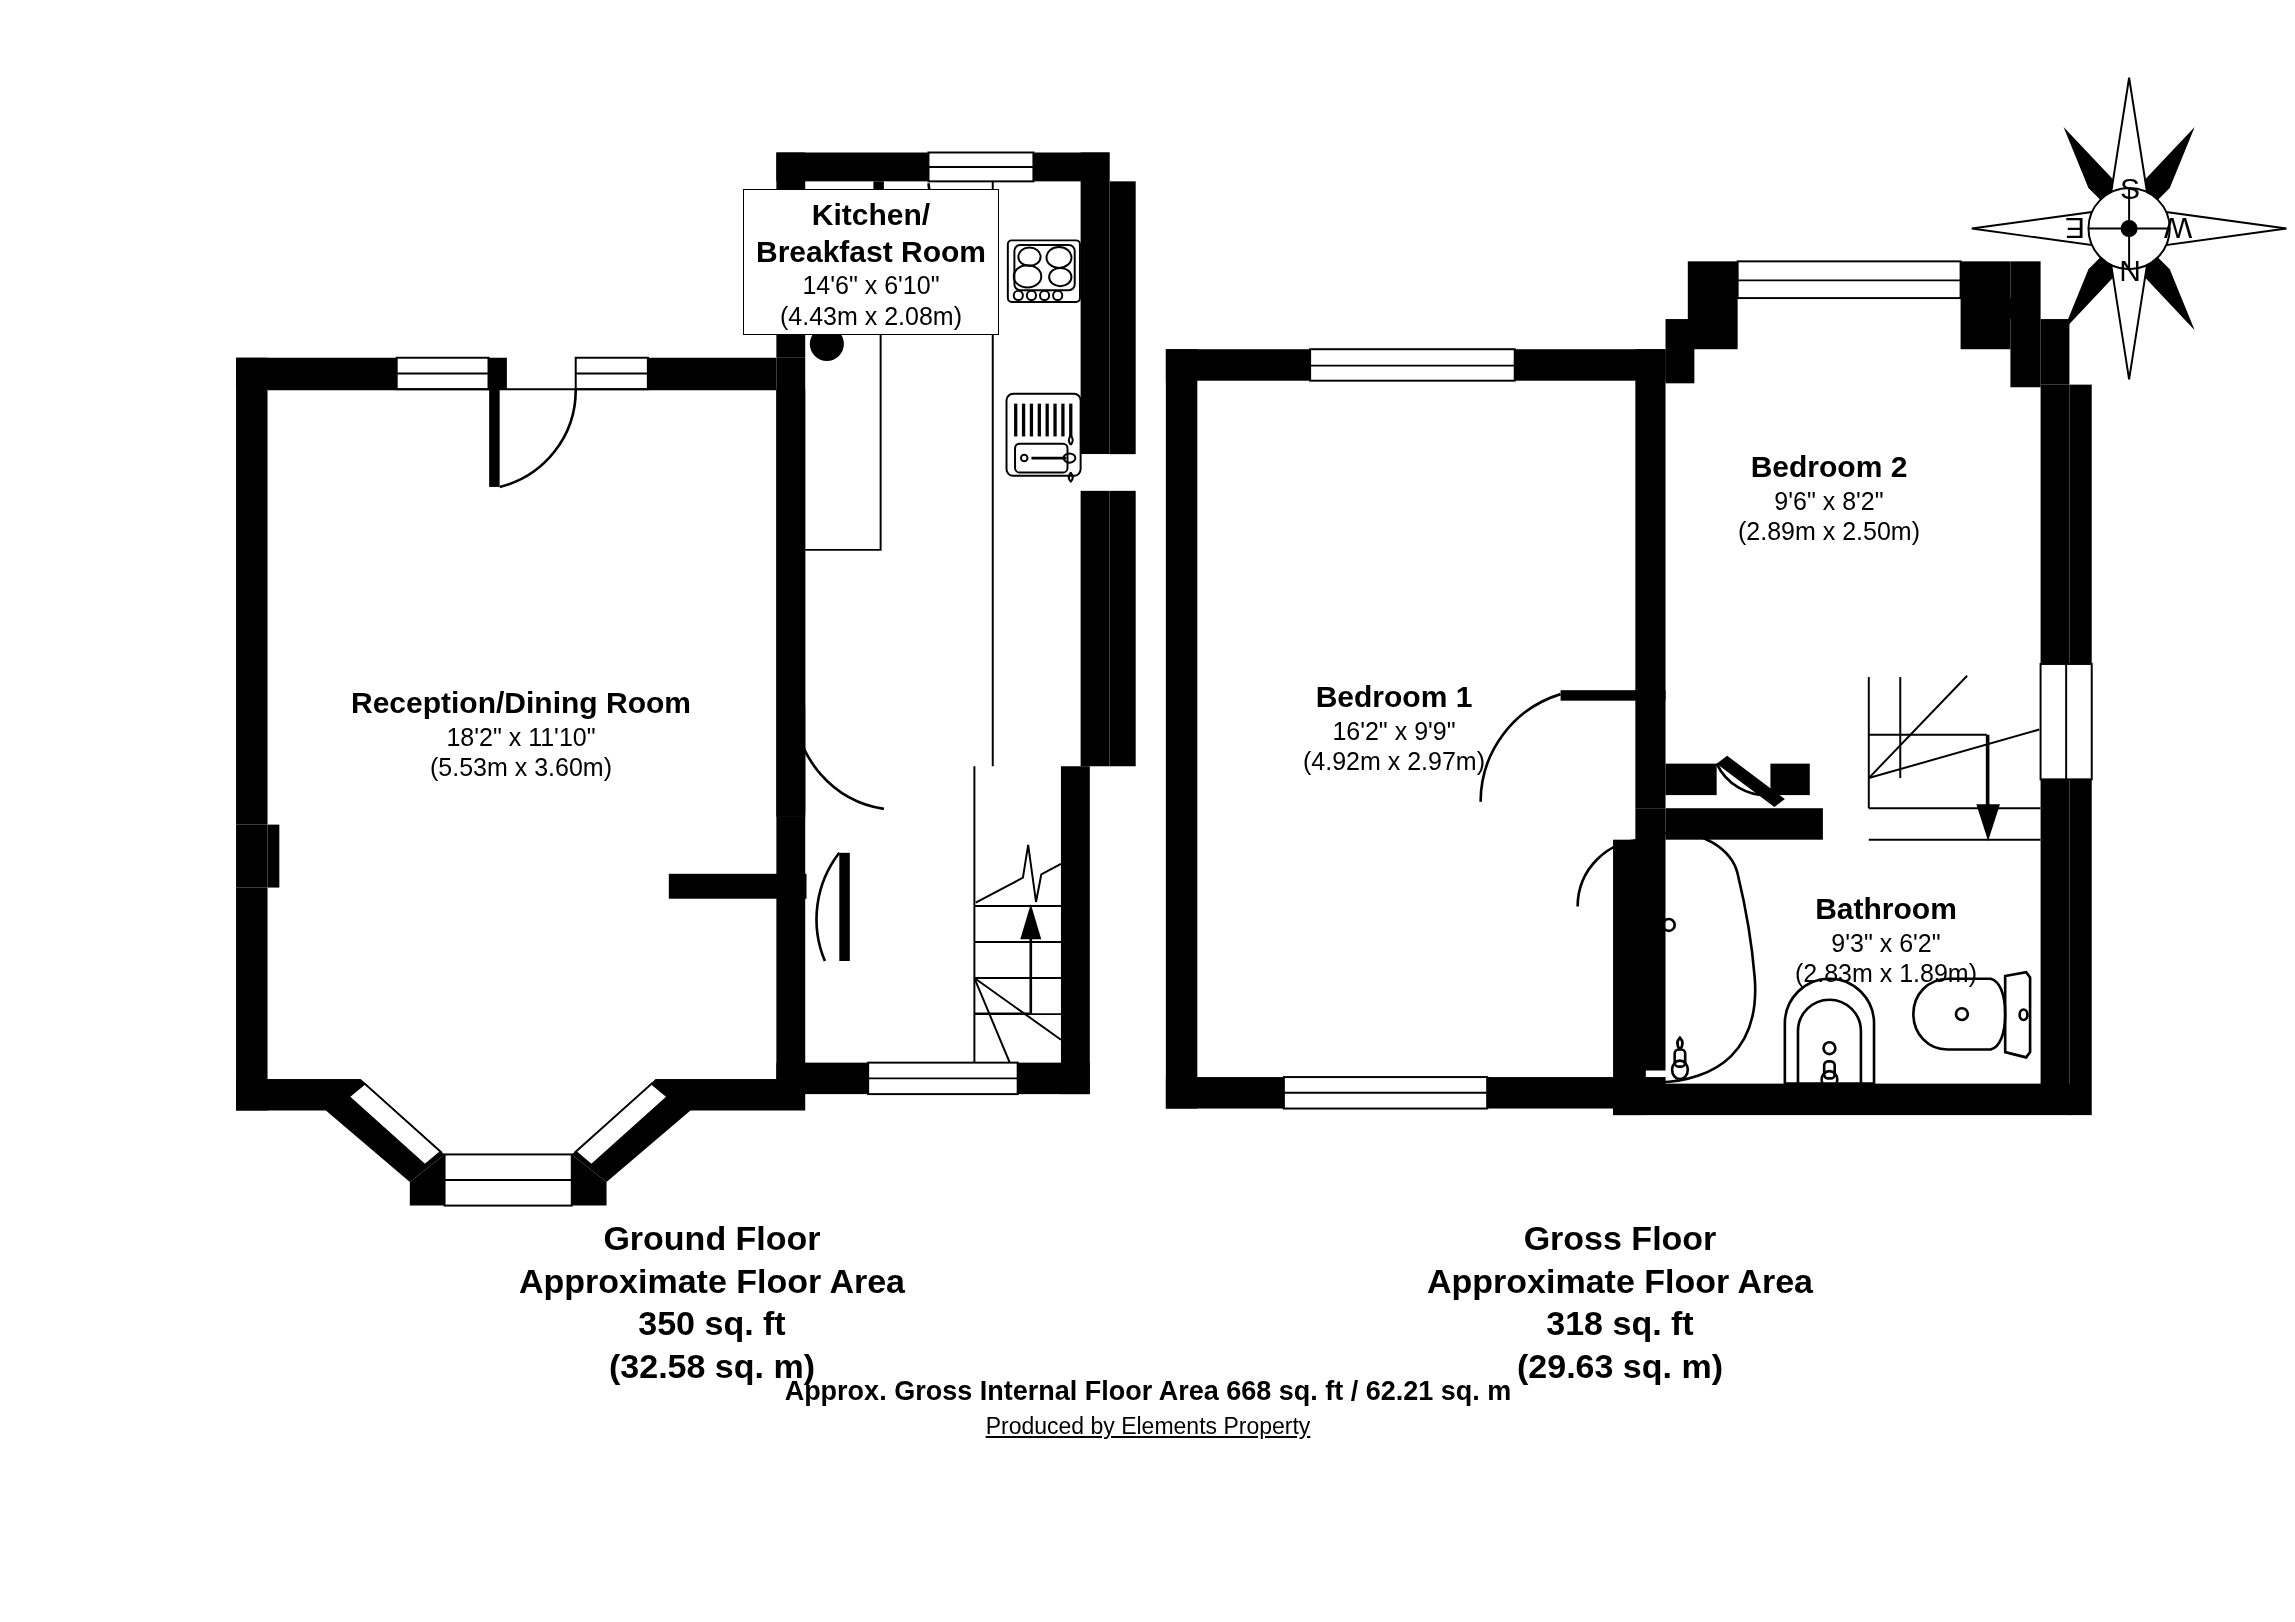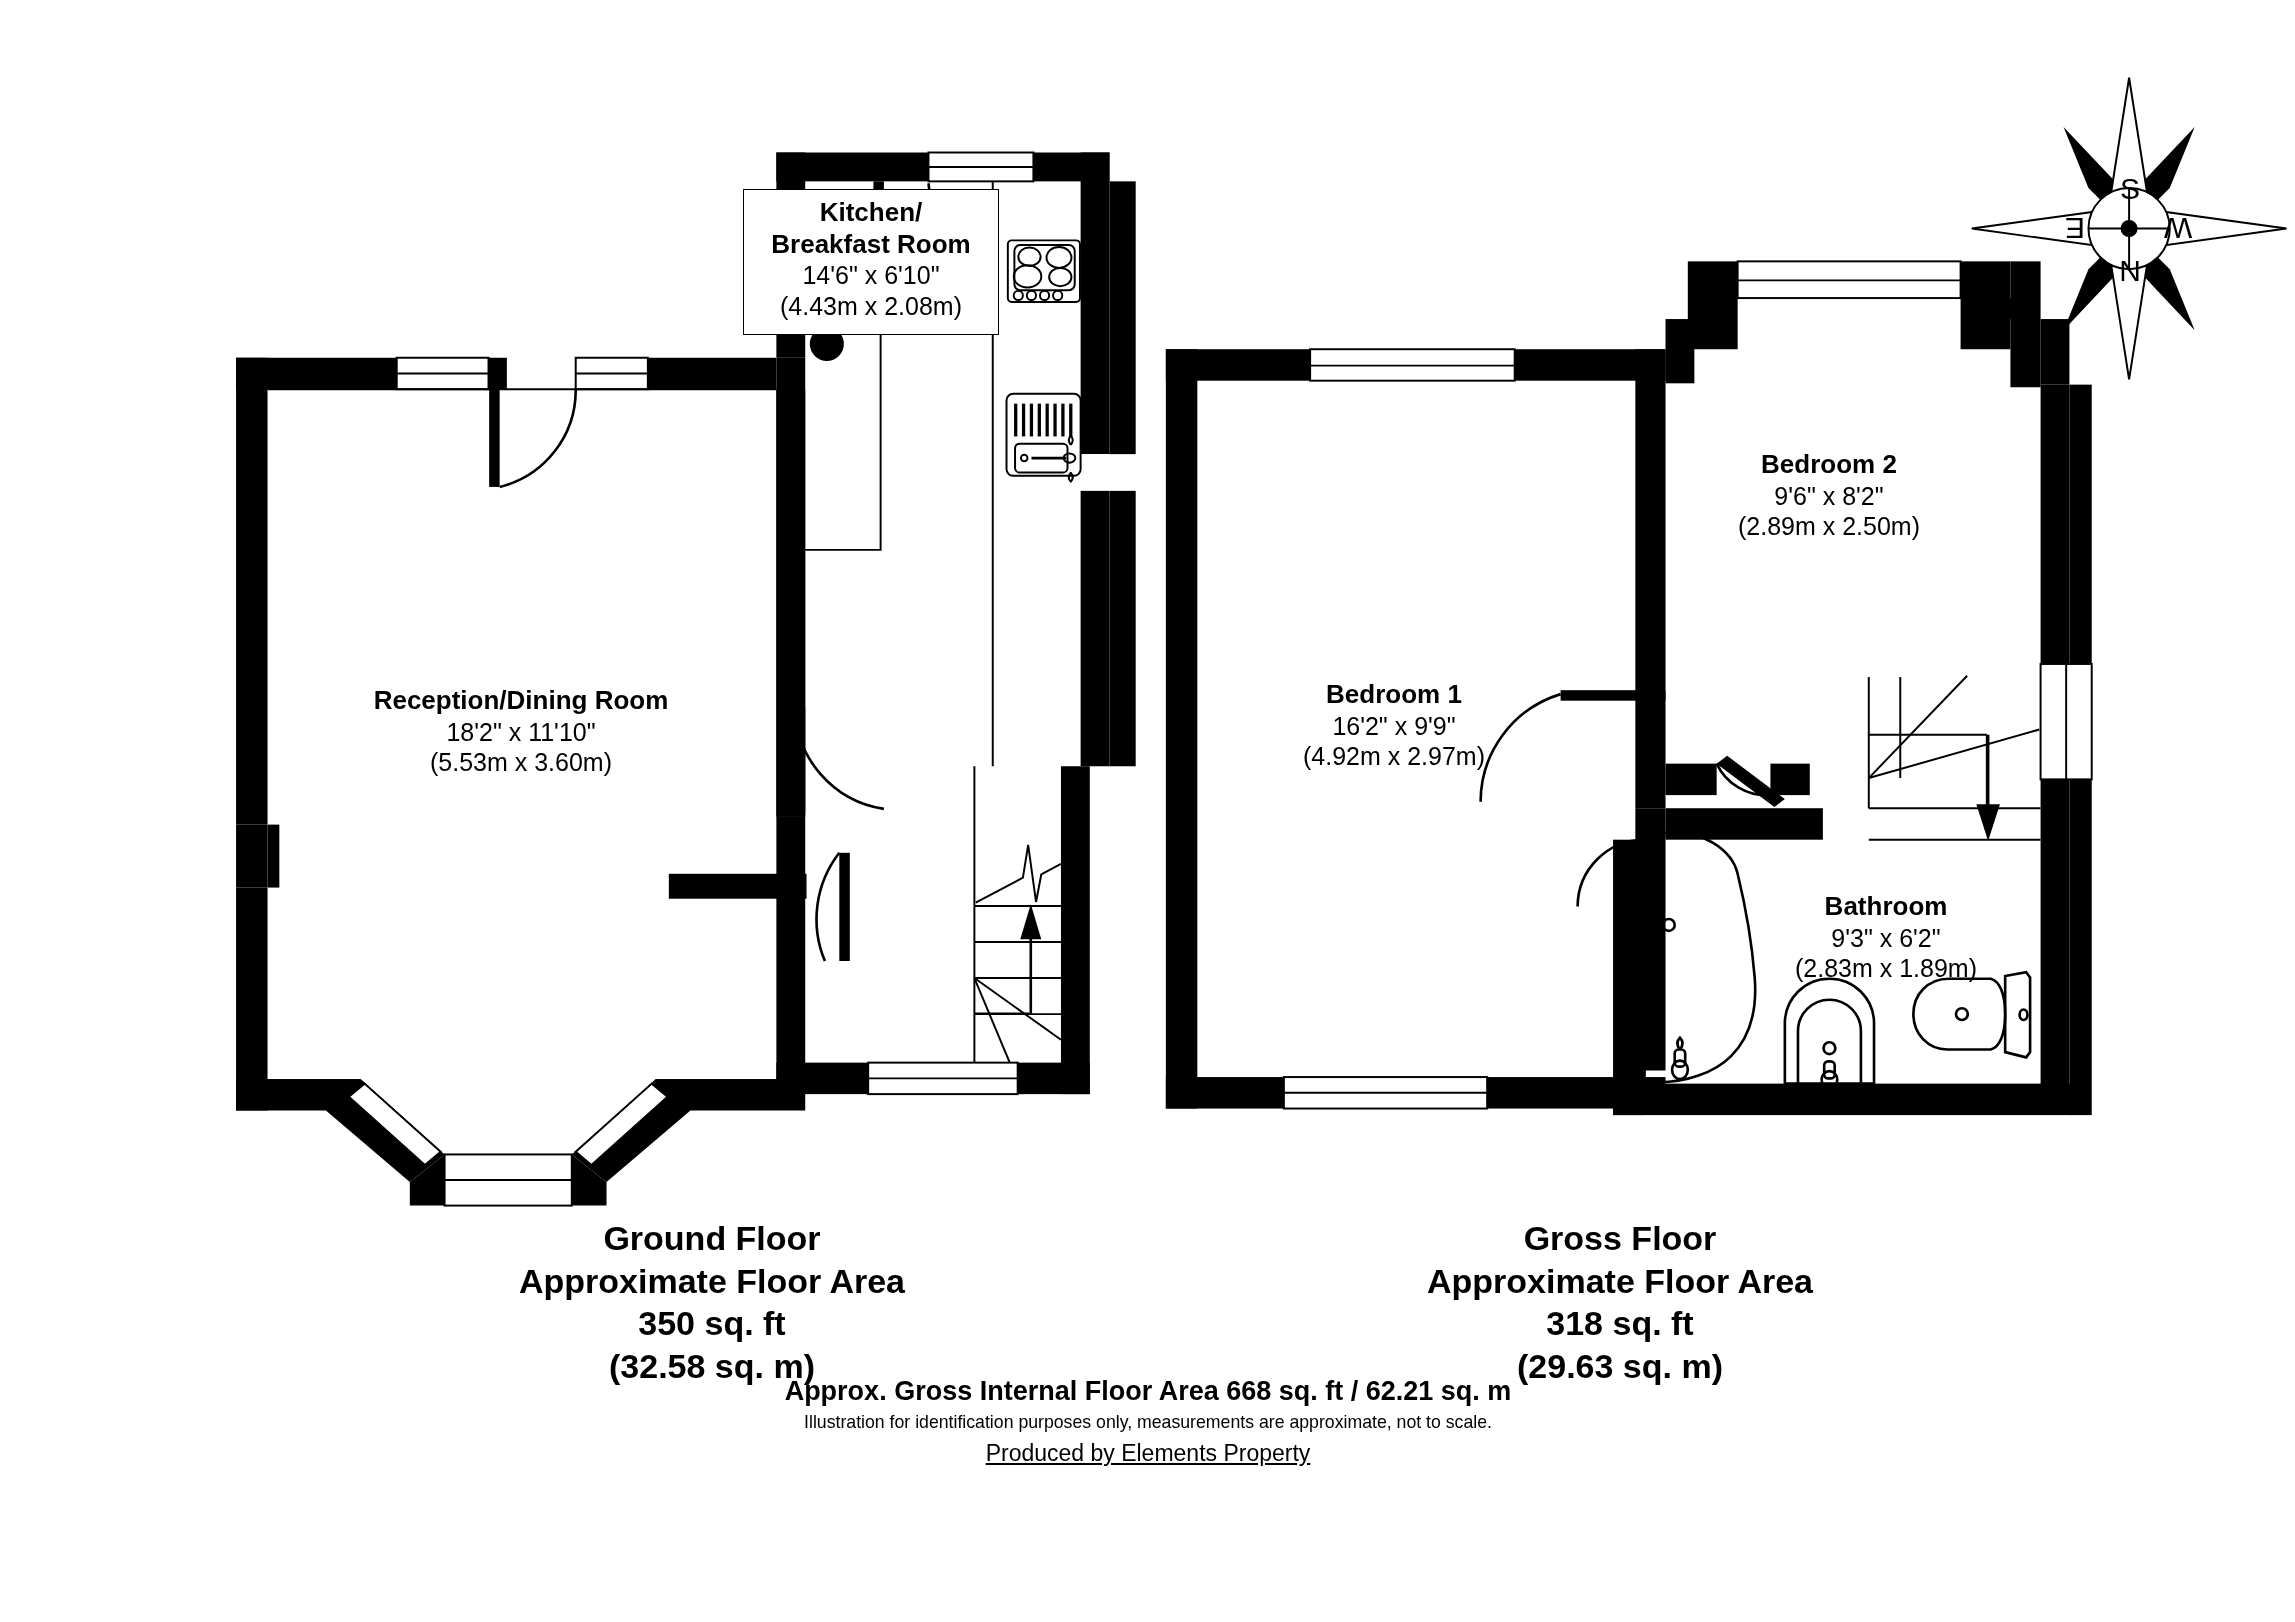--- a/index.html
+++ b/index.html
@@ -7,21 +7,21 @@
     width:2295px;height:1623px;position:relative;overflow:hidden;
     font-family:"Liberation Sans","DejaVu Sans",sans-serif;
     color:#000000;
   }
   #plan{position:absolute;left:0;top:0;width:2295px;height:1623px;}
   .txt{position:absolute;white-space:pre;text-align:center;line-height:1.18;}
   .ctr{transform:translateX(-50%);}
 
   
   .roomlabel{position:absolute;transform:translateX(-50%);text-align:center;white-space:nowrap;}
-  .roomlabel .rname{font-weight:bold;font-size:26px;line-height:1.22;}
+  .roomlabel .rname{font-weight:bold;font-size:30px;line-height:1.22;}
   .roomlabel .rdim{font-weight:normal;font-size:25px;line-height:1.22;}
 
   .kitchen-box{
     position:absolute;border:1.3px solid #000;background:#fff;
     box-sizing:border-box;
   }
 
   .footer-block{position:absolute;transform:translateX(-50%);text-align:center;white-space:nowrap;}
   .footer-block .fline{font-weight:bold;font-size:34px;line-height:1.25;}
 
@@ -418,21 +418,20 @@
 
 <div class="footer-block" style="left:1620px;top:1217px;">
   <div class="fline">Gross Floor</div>
   <div class="fline">Approximate Floor Area</div>
   <div class="fline">318 sq. ft</div>
   <div class="fline">(29.63 sq. m)</div>
 </div>
 
 <div class="gross" style="left:1148px;top:1374px;">
   <div class="g1">Approx. Gross Internal Floor Area 668 sq. ft / 62.21 sq. m</div>
-  <div class="g2">Illustration for identification purposes only, measurements are approximate, not to scale.</div>
   <div class="g3">Produced by Elements Property</div>
 </div>
 
 <div class="txt ctr" style="left:2130px;top:171px;font-size:30px;">S</div>
 <div class="txt ctr" style="left:2130px;top:253px;font-size:30px;">N</div>
 <div class="txt" style="left:2065px;top:211px;font-size:30px;transform:rotate(180deg);">E</div>
 <div class="txt" style="left:2164px;top:211px;font-size:30px;transform:rotate(180deg);">W</div>
 
 
 </body></html>

